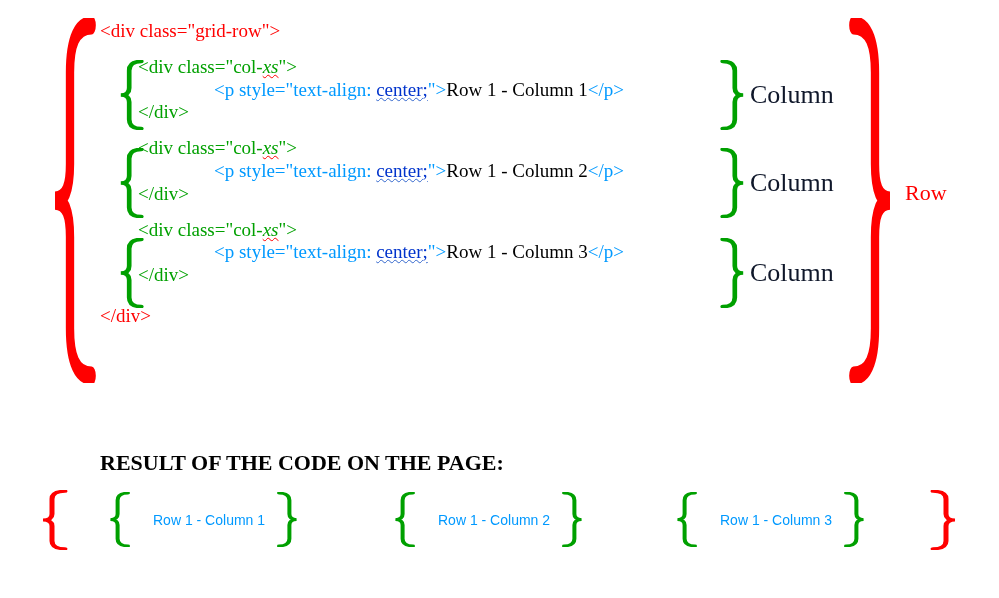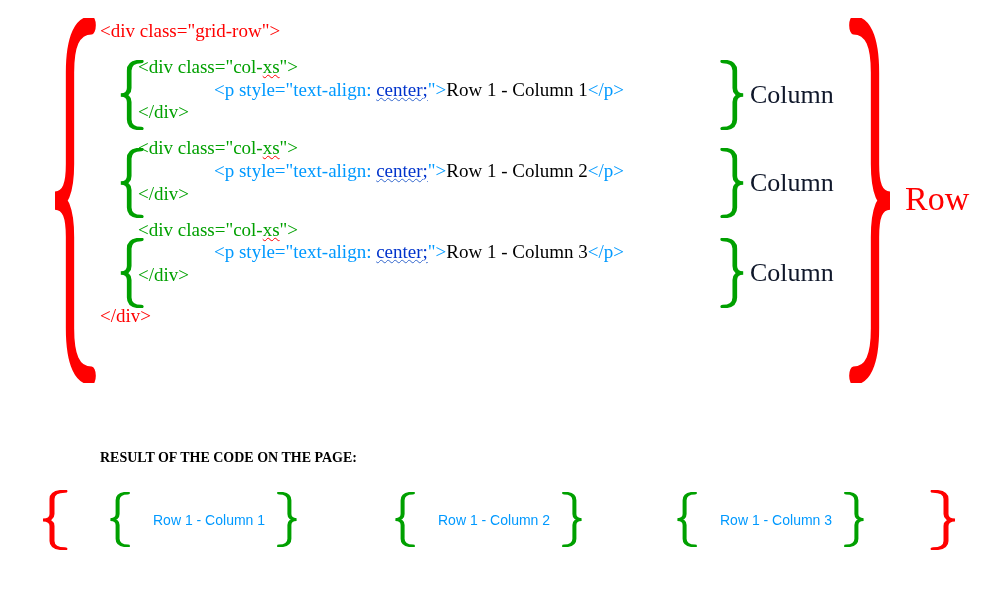--- a/index.html
+++ b/index.html
@@ -22,20 +22,21 @@
       line-height: 1.2;
     }
     .tag-red { color: #ff0000; }
     .tag-green { color: #00a000; }
     .tag-blue { color: #0099ff; }
     .attr-link { color: #0033cc; text-decoration: underline; margin-top: 11px; }
     .txt-black { color: #000000; }
     .squiggle-red {
       text-decoration: underline wavy red;
       text-decoration-thickness: 1px;
+      font-style: italic;
     }
     .squiggle-blue {
       text-decoration: underline wavy #3366cc;
       text-decoration-thickness: 1px;
     }
     .line { white-space: pre; margin-bottom: 0px; }
     .block-col { margin-top: 13px; margin-bottom: 0; }
     
     
     .brace {
@@ -47,30 +48,30 @@
     }
     .brace svg { display: block; }
     
     .label-column {
       color: #0f172a;
       font-size: 26px;
       font-family: "Times New Roman", serif;
     }
     .label-row {
       color: #ff0000;
-      font-size: 34px;
+      font-size: 22px;
       font-family: "Times New Roman", serif;
     }
     
     .result-heading {
       position: absolute;
       top: 450px;
       left: 100px;
       font-weight: bold;
-      font-size: 14px;
+      font-size: 22px;
       color: #000;
       font-family: "Times New Roman", serif;
     }
     .result-cell {
       color: #0099ff;
       font-size: 14px;
       font-family: Arial, sans-serif;
       margin: 0 5px;
     }
   </style>

